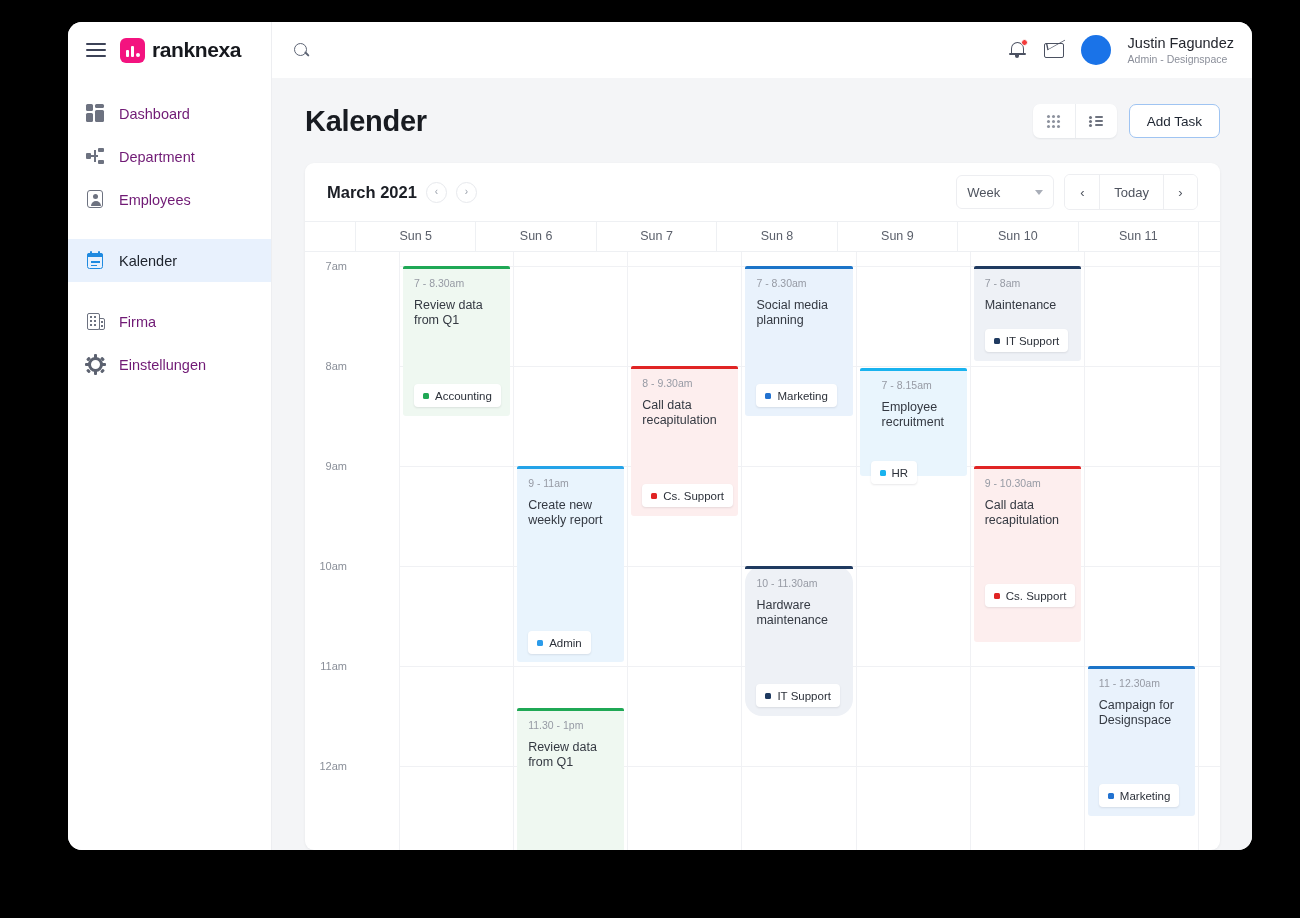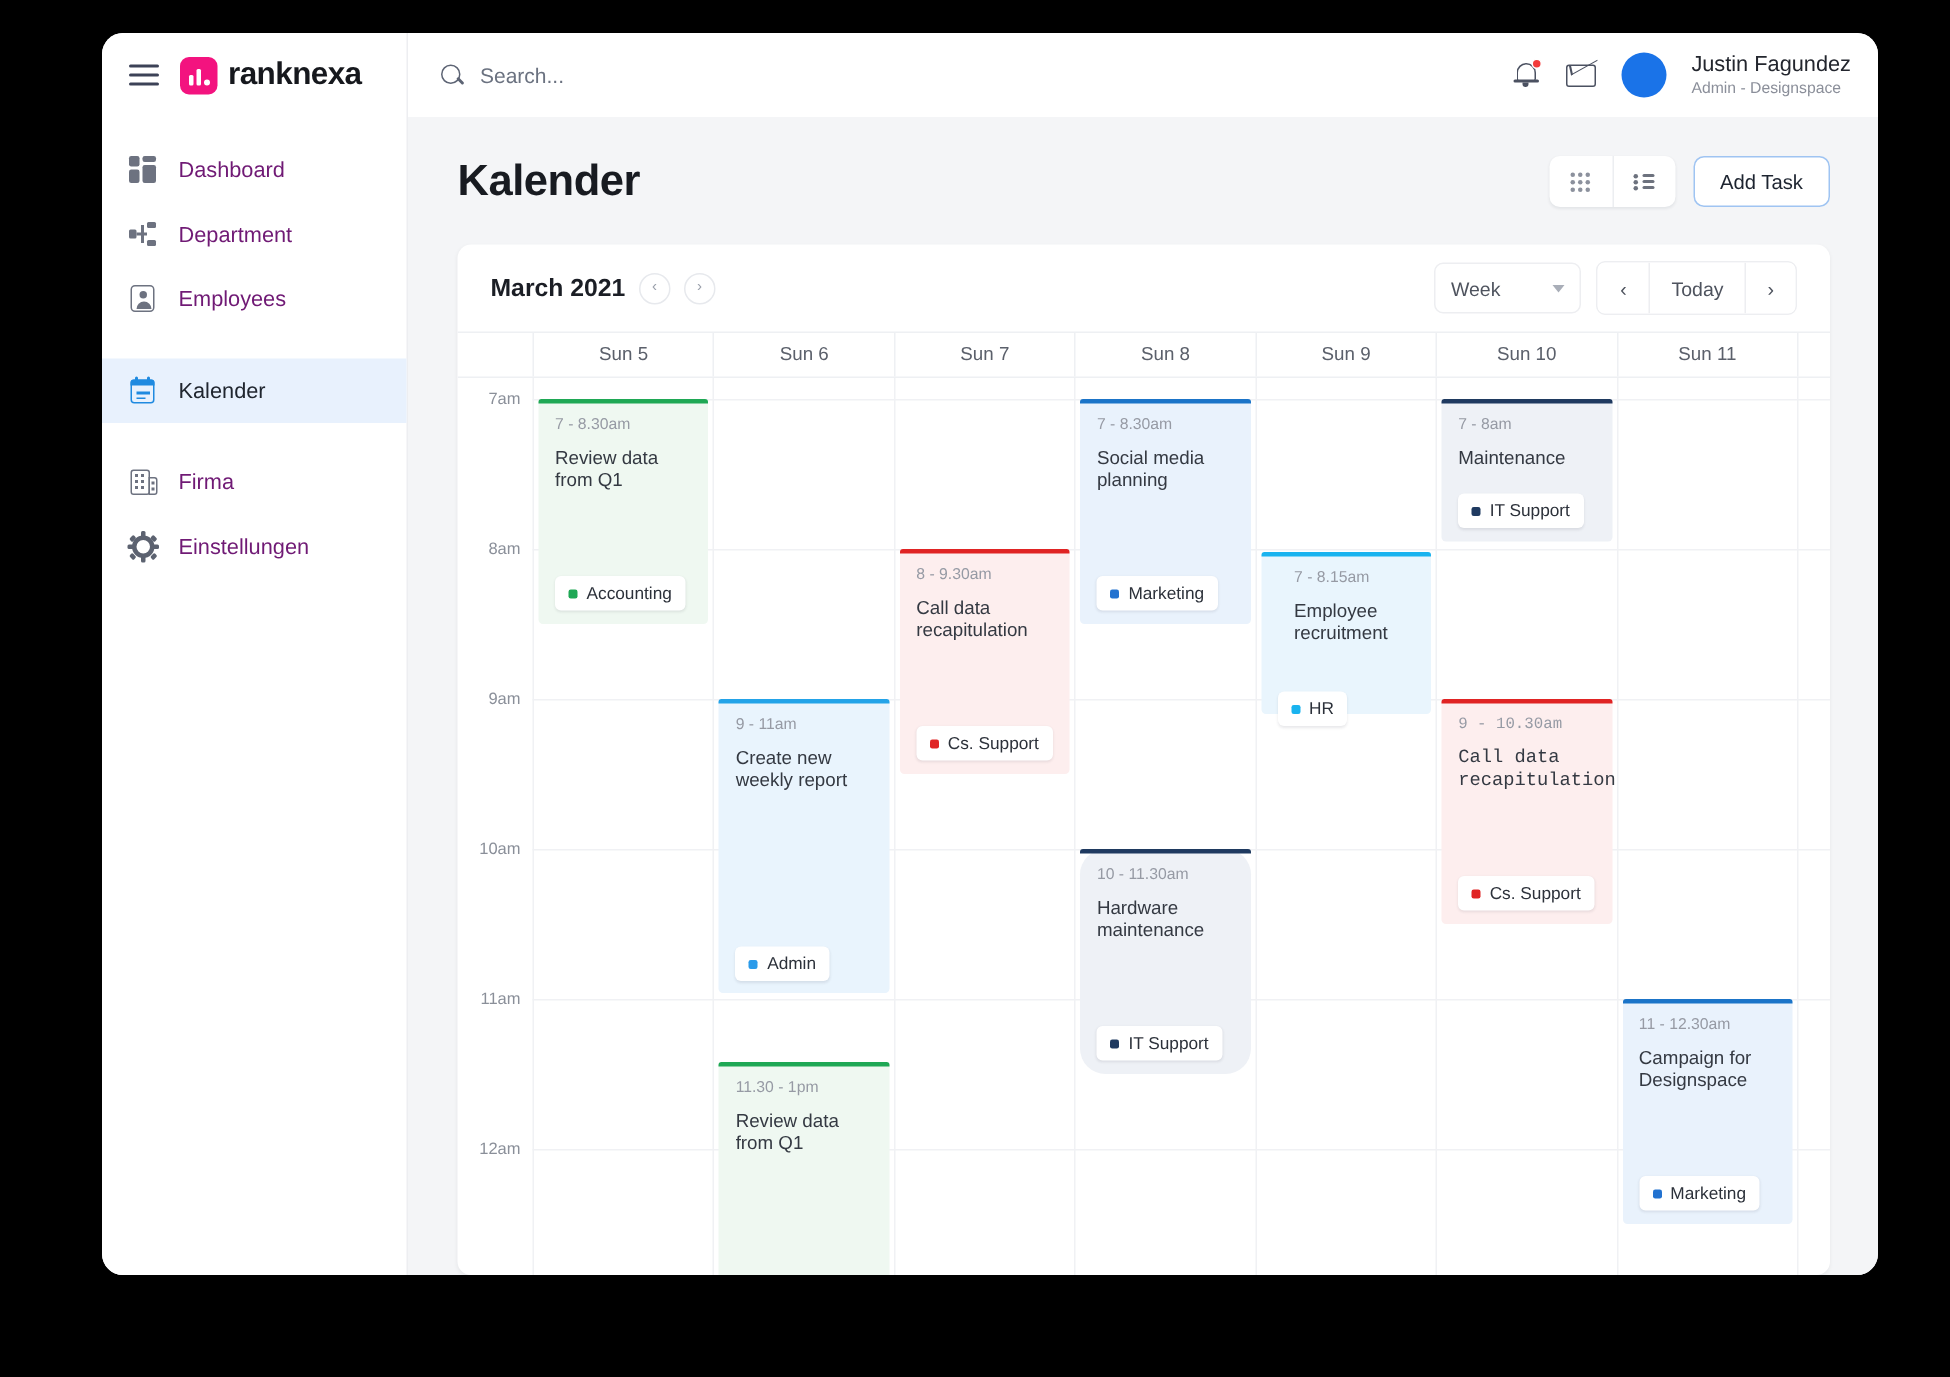--- a/index.html
+++ b/index.html
@@ -249,21 +249,21 @@
     border-left: 1px solid #eef0f3;
   }
   .day-head.partial { flex: 0 0 22px; }
 
   .grid-body { flex: 1; min-height: 0; display: flex; position: relative; }
   .gutter { width: 50px; flex: 0 0 50px; position: relative; }
   .hour-label {
     position: absolute; right: 8px; font-size: 11px; color: #8a8f99;
     transform: translateY(-6px);
   }
-  .cols { flex: 1; display: flex; position: relative; min-width: 0; }
+  .cols { flex: 1; display: flex; position: relative; min-width: 0; margin-left: 44px; }
   .hlines { position: absolute; inset: 0; pointer-events: none; }
   .hline { position: absolute; left: 0; right: 0; height: 1px; background: #f0f1f4; }
   .col { flex: 1 1 0; min-width: 0; border-left: 1px solid #f0f1f4; position: relative; }
   .col.partial { flex: 0 0 22px; }
 
   .event {
     position: absolute; left: 3px; right: 3px;
     border-radius: 3px; overflow: visible;
     padding: 11px 11px 0 11px;
   }
@@ -295,21 +295,20 @@
         <div class="logo-mark">
             <i></i>
             <i></i>
             <i></i>
           </div>
         <span class="logo-text">ranknexa</span>
       </div>
     </div>
     <div class="search-zone">
       <span class="search-ico"></span>
-      <input class="search-input" placeholder="Search..." style="">
     </div>
     <div class="topright">
       <div class="bell">
         <span class="body"></span>
           <span class="base"></span>
           <span class="clap"></span>
           <span class="dot"></span>
       </div>
       <div class="mail"></div>
       <div class="avatar"></div>
@@ -553,21 +552,21 @@
                 <div class="col">
                   <div class="event" style="top: 14px; height: 95px; background: rgb(238, 241, 246);">
                     <div class="bar" style="background: rgb(31, 58, 96);"></div>
                     <div class="ev-time">7 - 8am</div>
                     <div class="ev-title">Maintenance</div>
                   </div>
                   <div class="tag" style="top: 77px; left: 14px;">
                     <span class="dot" style="background: rgb(31, 58, 96);"></span>
                     <span>IT Support</span>
                   </div>
-                  <div class="event" style="top: 214px; height: 150px; background: rgb(253, 238, 238); font-family: Liberation Mono, monospace;">
+                  <div class="event" style="top: 214px; height: 176px; background: rgb(253, 238, 238);">
                     <div class="bar" style="background: rgb(224, 36, 36);"></div>
                     <div class="ev-time">9 - 10.30am</div>
                     <div class="ev-title">Call data recapitulation</div>
                   </div>
                   <div class="tag" style="top: 332px; left: 14px;">
                     <span class="dot" style="background: rgb(224, 36, 36);"></span>
                     <span>Cs. Support</span>
                   </div>
                 </div>
                 <div class="col">

